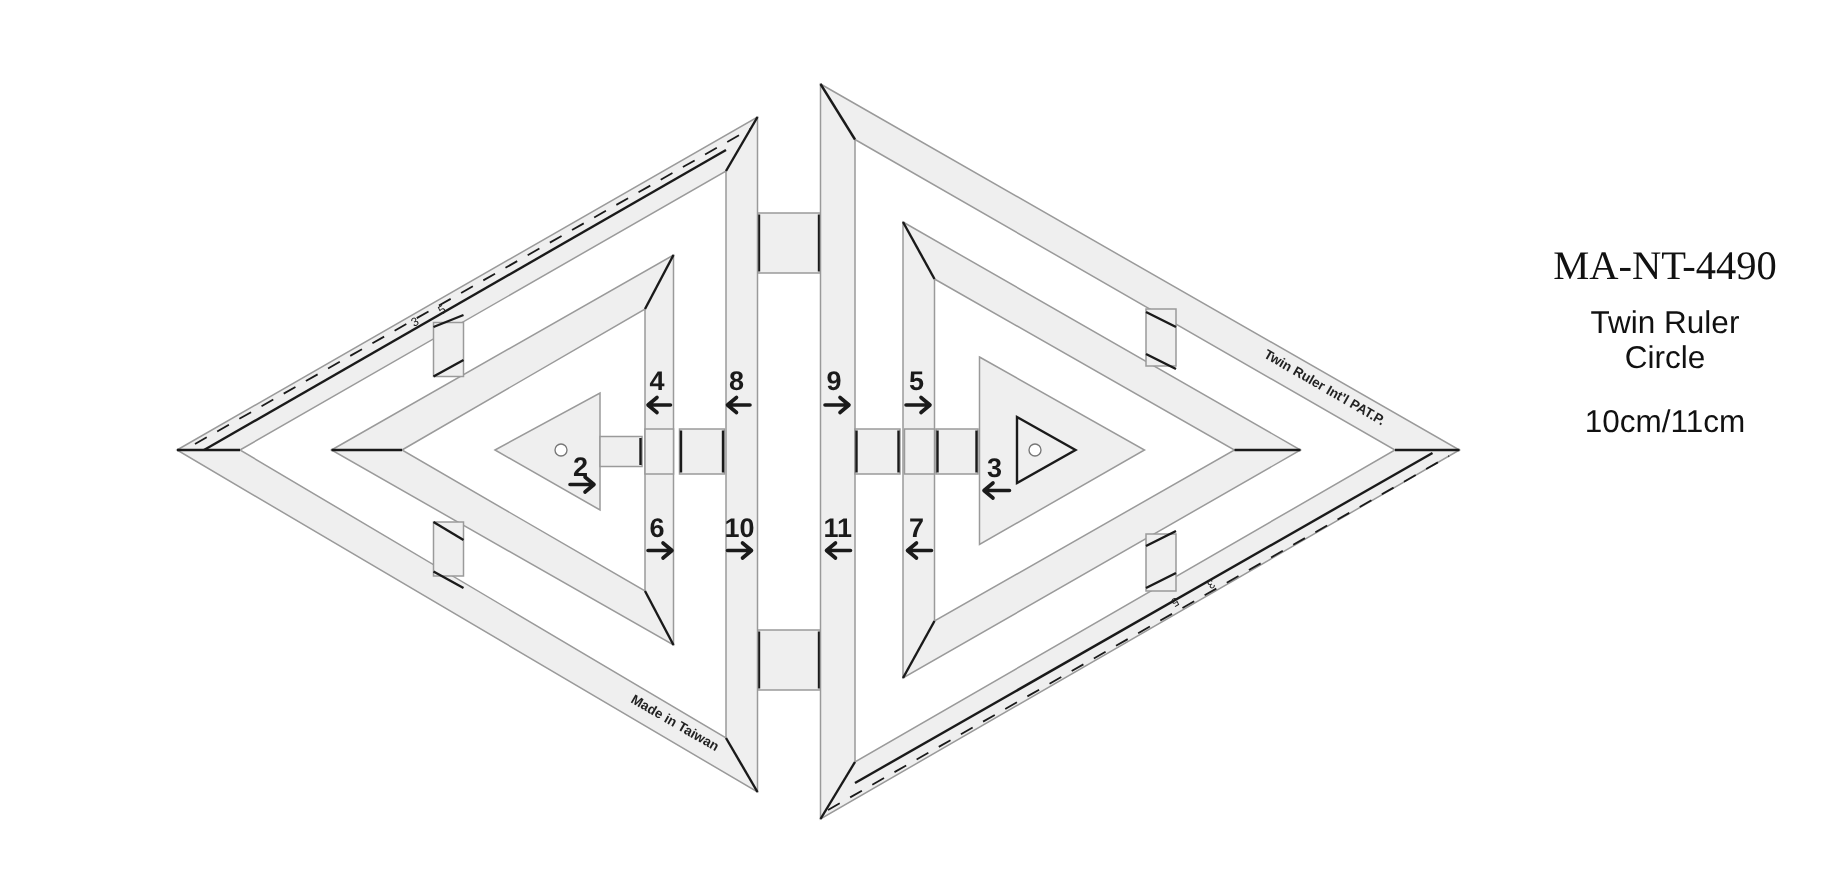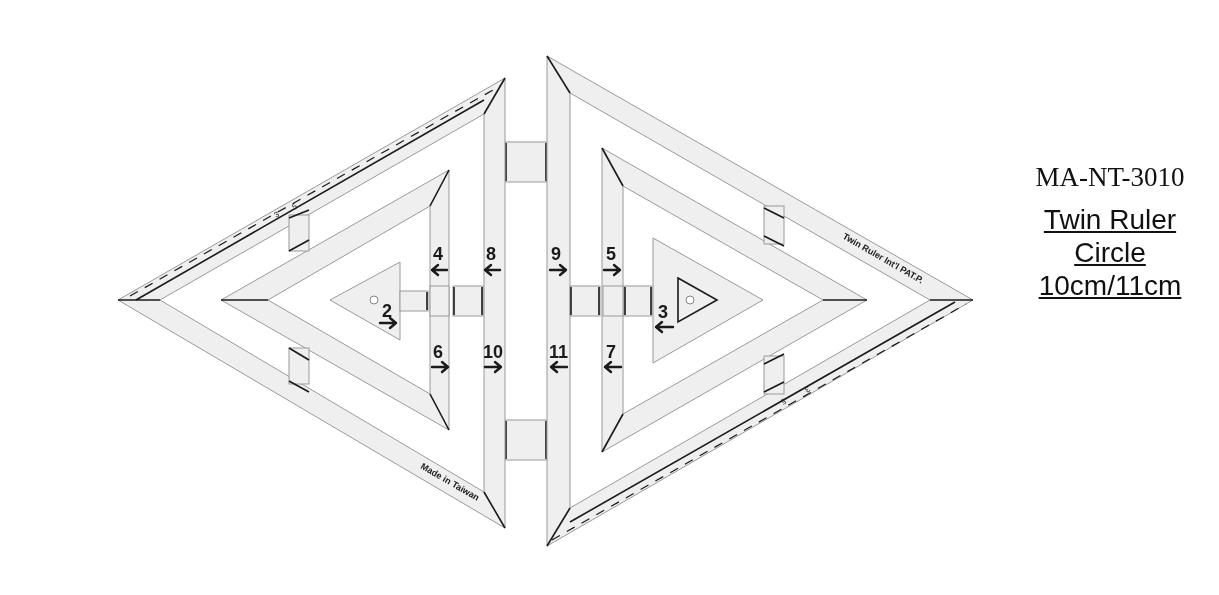--- a/index.html
+++ b/index.html
@@ -10,22 +10,22 @@
     .conn { fill: #efefef; stroke: #9a9a9a; stroke-width: 1; }
     .ink { stroke: #1a1a1a; stroke-width: 1.6; fill: none; }
     .dash { stroke: #1a1a1a; stroke-width: 1.2; stroke-dasharray: 9 8; fill: none; }
     .num { font-family: "Liberation Sans", sans-serif; font-size: 18px; font-weight: bold; fill: #1a1a1a; }
     .arrow { stroke: #1a1a1a; stroke-width: 2.4; fill: none; stroke-linecap: round; stroke-linejoin: round; }
     .engrave { font-family: "Liberation Sans", sans-serif; font-size: 9px; font-weight: bold; fill: #222; }
     .tiny { font-family: "Liberation Sans", sans-serif; font-size: 8px; fill: #222; }
     .pinhole { fill: #ffffff; stroke: #777; stroke-width: 0.9; }
     .caption { position: absolute; left: 1010px; width: 200px; text-align: center; color: #111; }
     .code { top: 162px; font-family: "Liberation Serif", serif; font-size: 27px; }
-    .line { font-family: "Liberation Sans", sans-serif; font-size: 28px; text-decoration: underline; }
-    .l1 { top: 204px; } .l2 { top: 237px; } .l3 { top: 270px; text-align: center; }
+    .line { font-family: "Liberation Sans", sans-serif; font-size: 21px; }
+    .l1 { top: 204px; } .l2 { top: 227px; } .l3 { top: 270px; text-align: center; }
   </style>
 </head>
 <body>
 
 <svg id="ruler-svg" width="1219" height="595" viewBox="0 0 1219 595">
 
   <g>
     <rect class="conn" x="505" y="142" width="42" height="40"></rect>
     <rect class="conn" x="505" y="420" width="42" height="40"></rect>
     <line class="ink" x1="506" y1="143" x2="506" y2="181"></line>
@@ -140,16 +140,16 @@
     <path class="arrow" d="M550 270 H566 M560 265 L566 270 L560 275"></path>
 
     <text class="num" x="483" y="358">10</text>
     <path class="arrow" d="M485 367 H501 M495 362 L501 367 L495 372"></path>
 
     <text class="num" x="549" y="358">11</text>
     <path class="arrow" d="M567 367 H551 M557 362 L551 367 L557 372"></path>
   </g>
 </svg>
 
-<div class="caption code">MA-NT-3010</div>
+<div class="caption code">MA-NT-4490</div>
 <div class="caption line l1">Twin Ruler</div>
 <div class="caption line l2">Circle</div>
 <div class="caption line l3">10cm/11cm</div>
 
 </body></html>

